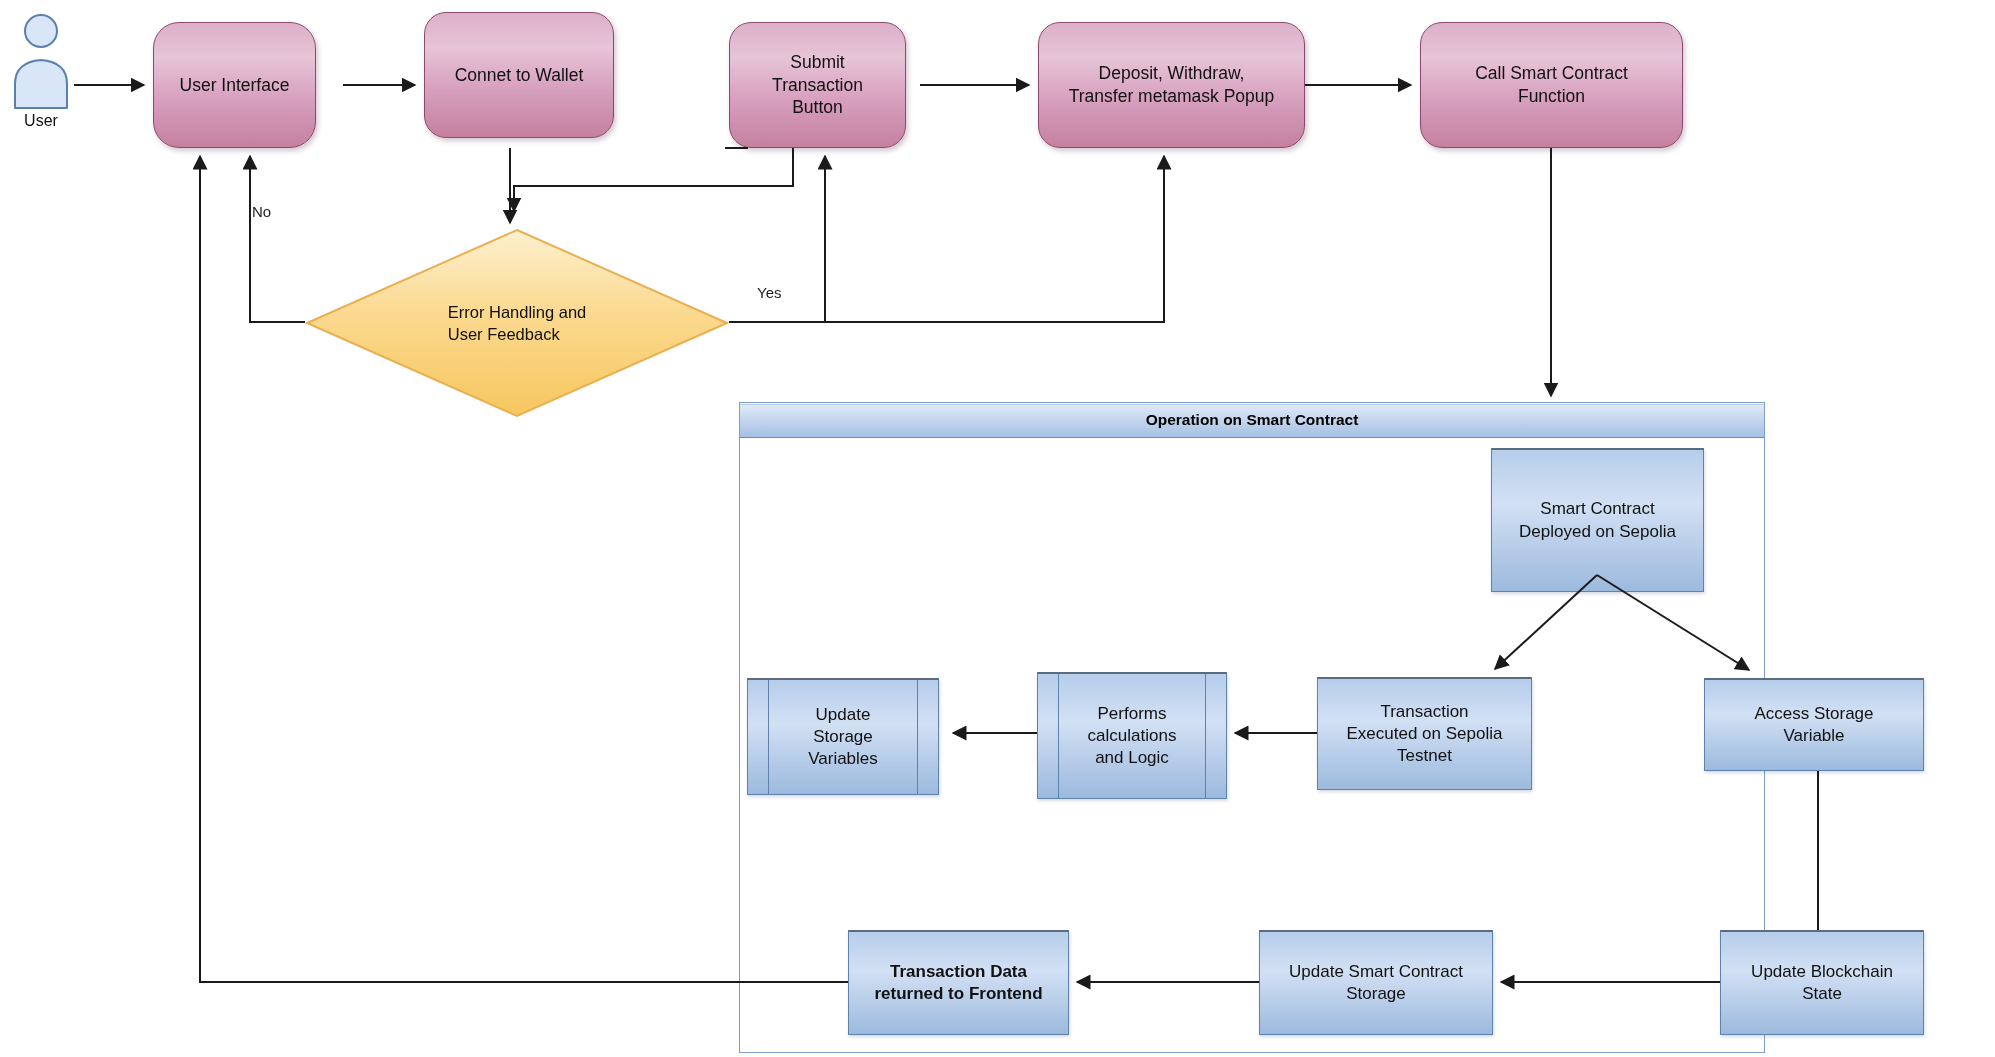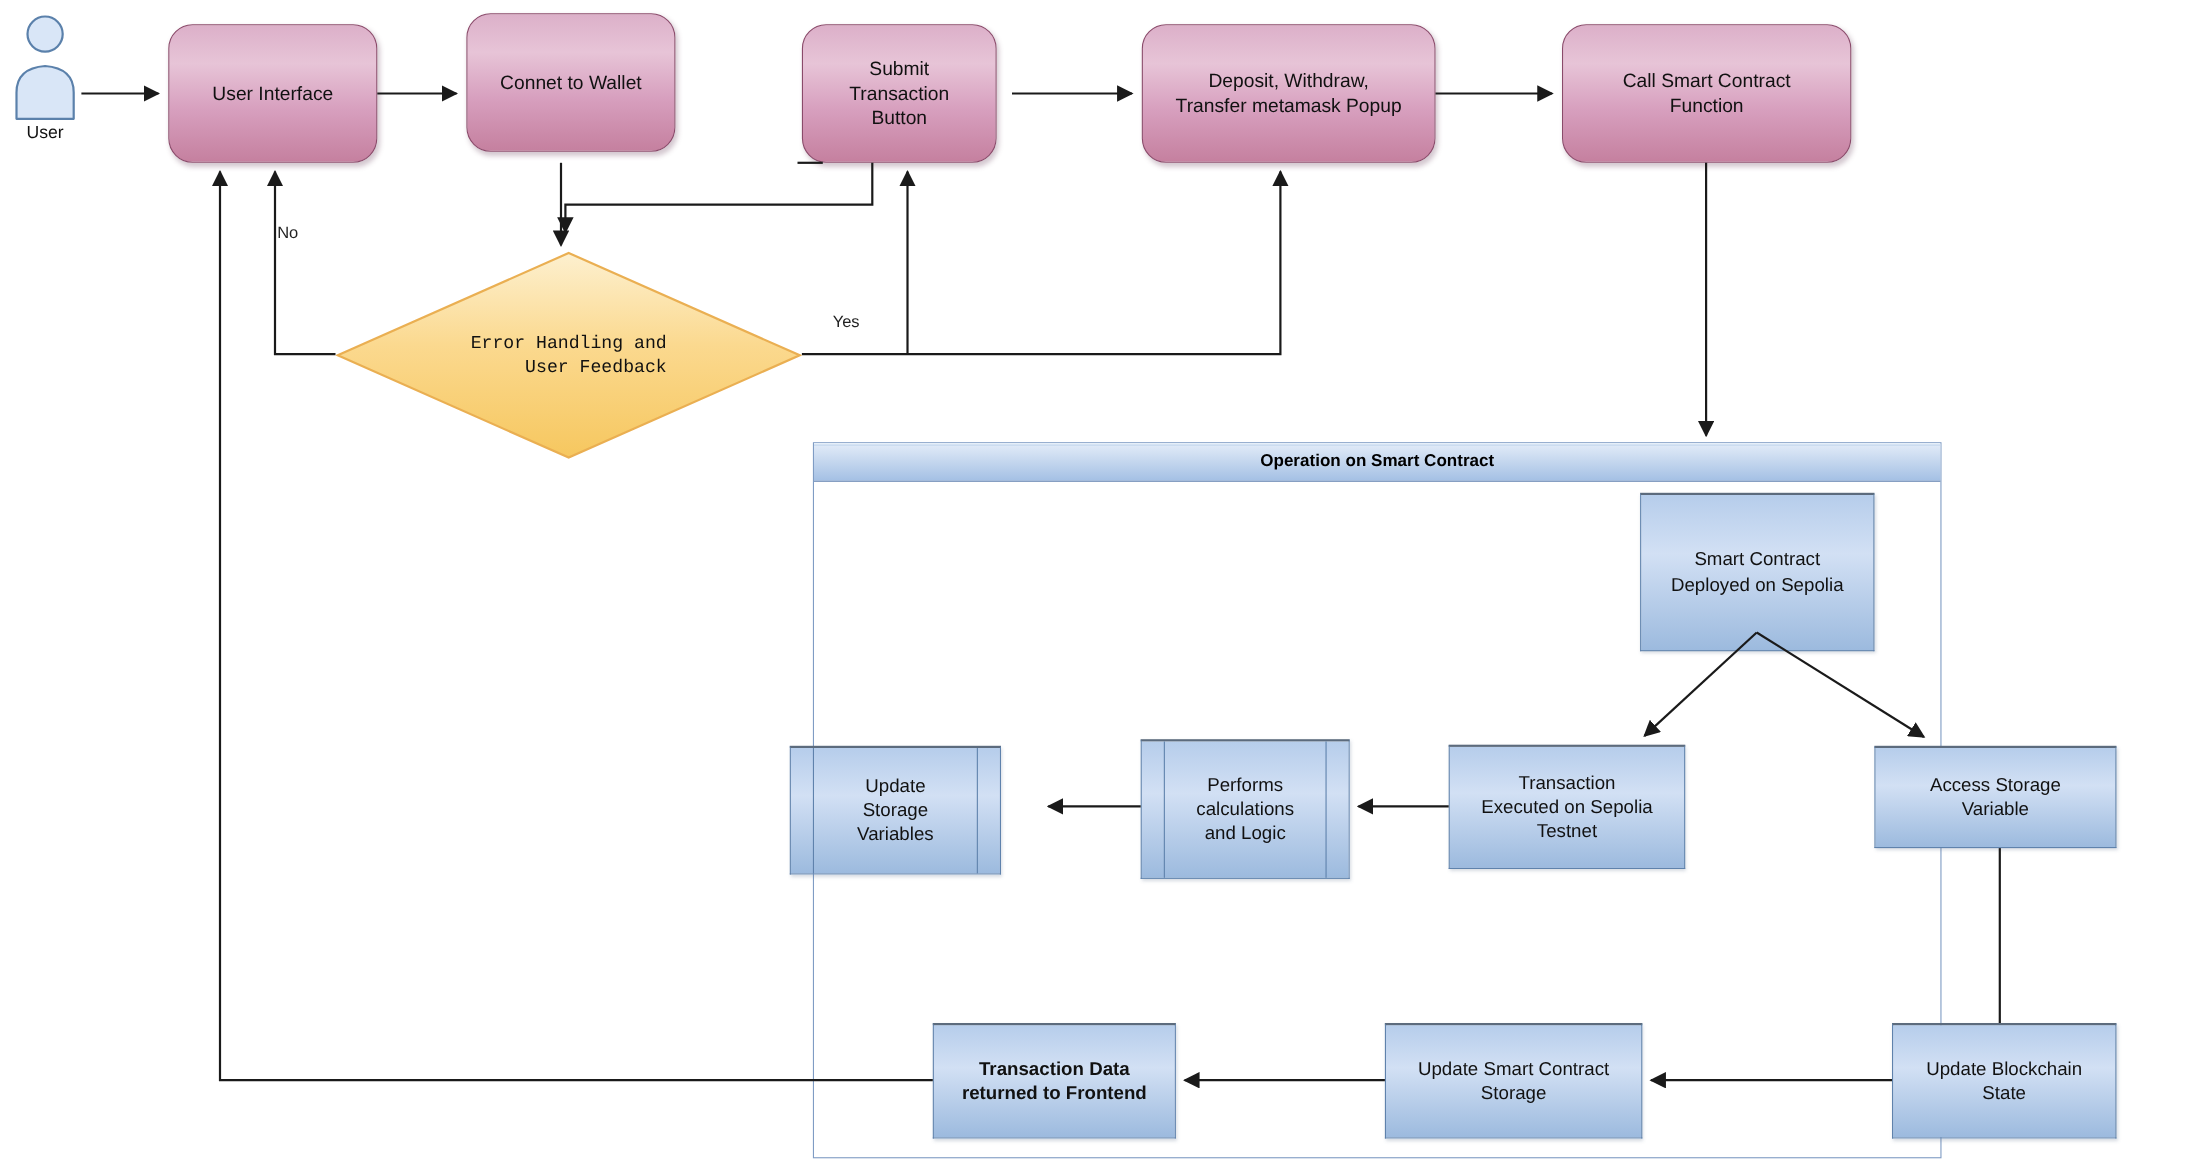--- a/index.html
+++ b/index.html
@@ -30,21 +30,21 @@
     box-shadow:1px 2px 3px rgba(90,110,140,0.25);
     font-size:17px;
   }
   .predefined::before,.predefined::after{
     content:""; position:absolute; top:0; bottom:0; width:1px; background:var(--blue-border);
   }
   .predefined::before{left:20px;} .predefined::after{right:20px;}
   .diamond-wrap{position:absolute;}
   .diamond-label{
     position:absolute; left:12%; right:12%; top:0; bottom:0; display:flex; align-items:center; justify-content:center;
-    text-align:right; white-space:pre-line; font-size:16.5px; line-height:1.35;font-family:Liberation Mono, monospace;
+    text-align:left; white-space:pre-line; font-size:16.5px; line-height:1.35;
   }
   .container-box{
     position:absolute; border:1.5px solid var(--container-border); background:transparent; box-sizing:border-box;
   }
   .container-header{
     height:34px; display:flex; align-items:center; justify-content:center;
     background:linear-gradient(180deg, var(--header-top) 0%, var(--header-bottom) 100%);
     border-bottom:1px solid var(--header-border); box-shadow:inset 0 1px 0 #f2f7fd, inset 0 2px 0 #b9cfe9;
     font-size:15.5px; font-weight:bold; color:#000;
   }
@@ -60,21 +60,21 @@
 <div class="canvas">
 
   <div class="actor">
     <svg width="66" height="100" viewBox="0 0 66 100">
       <circle cx="33" cy="19" r="16" fill="var(--actor-fill)" stroke="var(--actor-stroke)" stroke-width="2"></circle>
       <path d="M7,96 L7,72 Q7,50 33,48 Q59,50 59,72 L59,96 Z" fill="var(--actor-fill)" stroke="var(--actor-stroke)" stroke-width="2" stroke-linejoin="round"></path>
     </svg>
   </div>
   <div class="actor-label">User</div>
 
-  <div class="node pink" style="left:153px;top:22px;width:190px;height:126px;padding:0 14px;">User Interface</div>
+  <div class="node pink" style="left:153px;top:22px;width:163px;height:126px;padding:0 14px;border-radius:26px;">User Interface</div>
   <div class="node pink" style="left:424px;top:12px;width:190px;height:126px;padding:0 0;">Connet to Wallet</div>
   <div class="node pink" style="left:729px;top:22px;width:177px;height:126px;padding:0 36px;">Submit
 Transaction
 Button</div>
   <div class="node pink" style="left:1420px;top:22px;width:263px;height:126px;padding:0 24px;">Call Smart Contract
 Function</div>
   <div class="node pink" style="left:1038px;top:22px;width:267px;height:126px;padding:0 12px;">Deposit, Withdraw,
 Transfer metamask Popup</div>
 
   <div class="diamond-wrap" style="left:305px;top:228px;width:424px;height:190px;">
@@ -99,21 +99,21 @@
   </div>
 
   <div class="node blue" style="left:1491px;top:448px;width:213px;height:144px;padding:0 8px;">Smart Contract
 Deployed on Sepolia</div>
   <div class="node blue" style="left:1317px;top:677px;width:215px;height:113px;padding:0 6px;">Transaction
 Executed on Sepolia
 Testnet</div>
   <div class="node blue predefined" style="left:1037px;top:672px;width:190px;height:127px;padding:0 24px;">Performs
 calculations
 and Logic</div>
-  <div class="node blue predefined" style="left:718px;top:678px;width:192px;height:117px;padding:0 24px;">Update
+  <div class="node blue predefined" style="left:747px;top:678px;width:192px;height:117px;padding:0 24px;">Update
 Storage
 Variables</div>
   <div class="node blue" style="left:1704px;top:678px;width:220px;height:93px;padding:16px 10px;">Access Storage
 Variable</div>
   <div class="node blue" style="left:1720px;top:930px;width:204px;height:105px;padding:0 10px;">Update Blockchain
 State</div>
   <div class="node blue" style="left:1259px;top:930px;width:234px;height:105px;padding:0 6px;">Update Smart Contract
 Storage</div>
   <div class="node blue" style="left:848px;top:930px;width:221px;height:105px;padding:0 8px;font-weight:bold;">Transaction Data
 returned to Frontend</div>

